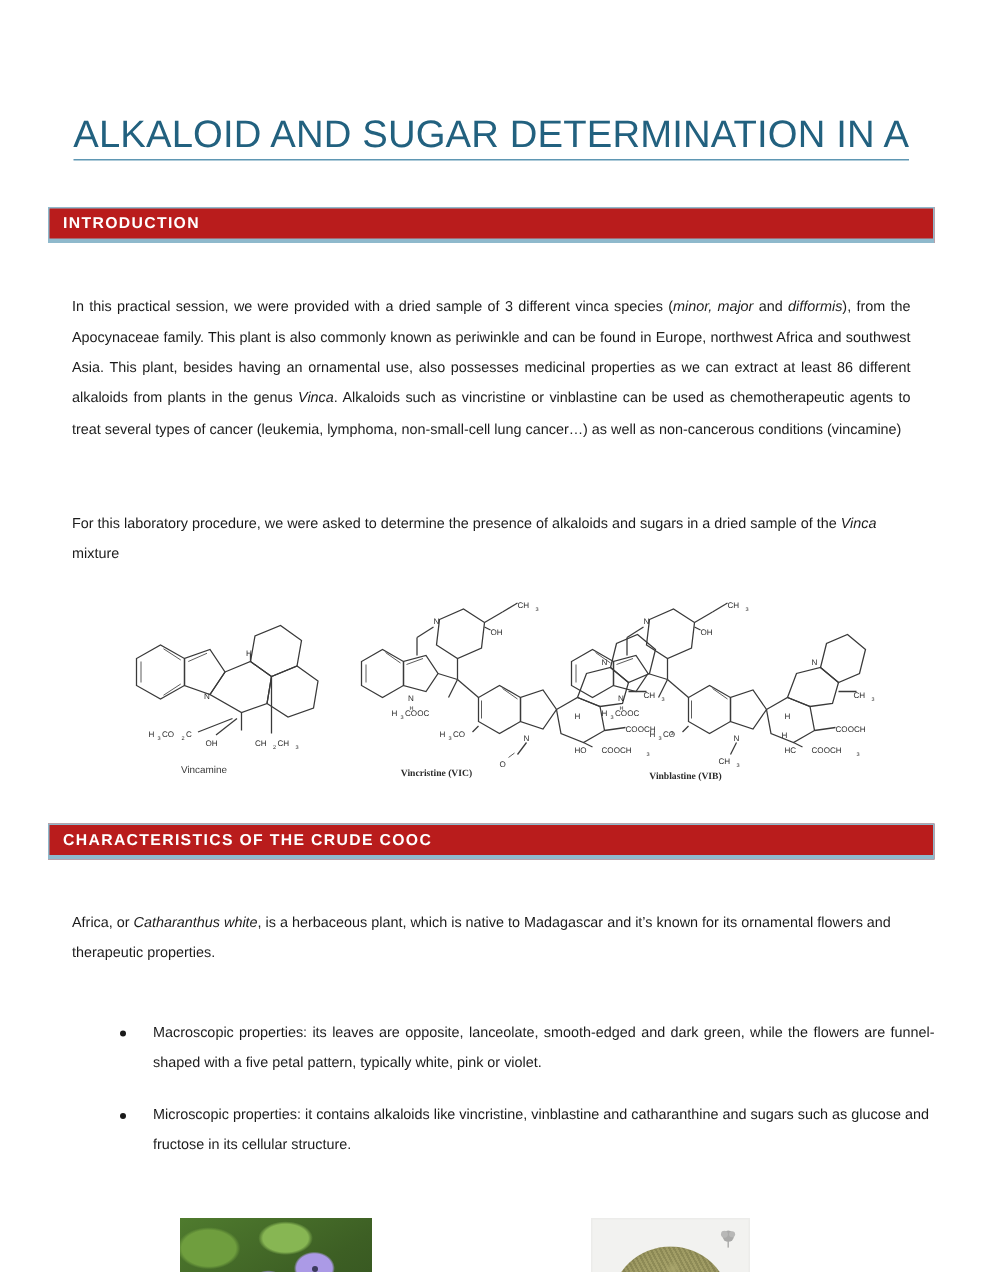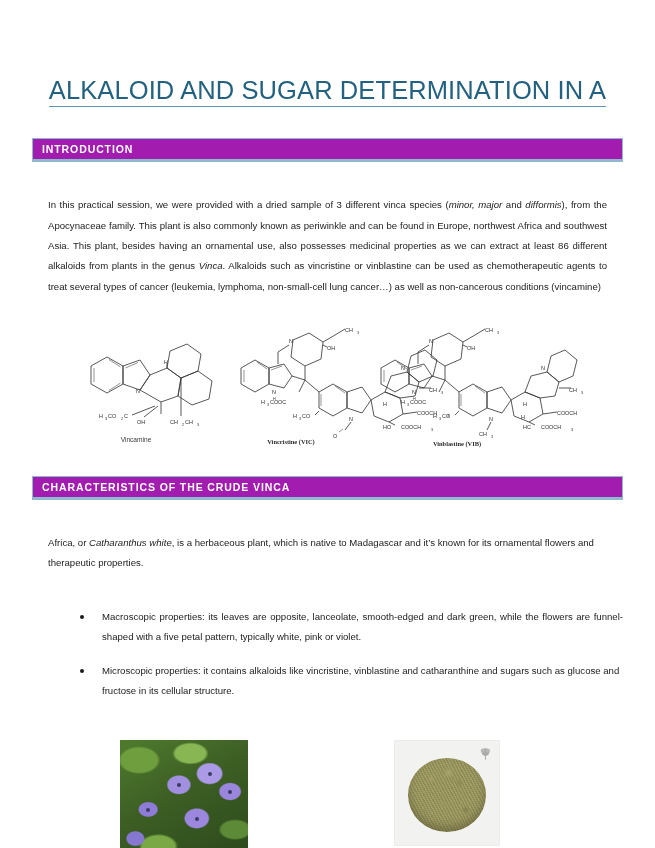--- a/index.html
+++ b/index.html
@@ -39,21 +39,21 @@
   .doc-title .tline {
     display: inline;
     border-bottom: 1.6px solid #5f97b3;
     padding-bottom: 2px;
   }
 
   
   .section-bar {
     margin: 0;
     height: 24px;
-    background: #a21caf;
+    background: #b91c1c;
     border: 1px solid #8fb9cc;
     border-bottom-width: 3px;
     display: flex;
     align-items: center;
     padding-left: 9px;
   }
   .section-bar .bar-label {
     color: #ffffff;
     font-size: 10.5px;
     font-weight: bold;
@@ -201,20 +201,21 @@
     <div class="section-bar">
       <span class="bar-label">INTRODUCTION</span>
     </div>
 
     <div class="gap-md"></div>
 
     <p class="body"><span>In this practical session, we were provided with a dried sample of 3 different vinca species (</span><em>minor, major</em><span> and </span><em>difformis</em><span>), from the Apocynaceae family. This plant is also commonly known as periwinkle and can be found in Europe, northwest Africa and southwest Asia. This plant, besides having an ornamental use, also possesses medicinal properties as we can extract at least 86 different alkaloids from plants in the genus </span><em>Vinca</em><span>. Alkaloids such as vincristine or vinblastine can be used as chemotherapeutic agents to treat several types of cancer (leukemia, lymphoma, non-small-cell lung cancer…) as well as non-cancerous conditions (vincamine)</span></p>
 
     <div class="gap-sm"></div>
 
+    <p class="body nojust"><span>For this laboratory procedure, we were asked to determine the presence of alkaloids and sugars in a dried sample of the </span><em>Vinca</em><span> mixture</span></p>
 
     <div class="chem-figure">
       <svg class="chem-svg" width="510" height="130" viewBox="0 0 510 130" xmlns="http://www.w3.org/2000/svg">
 
         <g transform="translate(8,14)">
 
           <polygon class="bond" points="10,28 10,46 26,55 42,46 42,28 26,19"></polygon>
           <line class="bond-thin" x1="13" y1="30" x2="13" y2="44"></line>
           <line class="bond-thin" x1="28" y1="21.5" x2="39.5" y2="29"></line>
           <line class="bond-thin" x1="39.5" y1="45" x2="28" y2="52.5"></line>
@@ -380,21 +381,21 @@
 
       </svg>
     </div>
   </div>
 
   <div style="height:22px"></div>
 
   <div class="content">
 
     <div class="section-bar">
-      <span class="bar-label">CHARACTERISTICS OF THE CRUDE VINCA</span>
+      <span class="bar-label">CHARACTERISTICS OF THE CRUDE COOC</span>
     </div>
 
     <div class="gap-md"></div>
 
     <p class="body nojust"><span>Africa, or </span><em>Catharanthus white</em><span>, is a herbaceous plant, which is native to Madagascar and it’s known for its ornamental flowers and therapeutic properties.</span></p>
 
     <div class="gap-md"></div>
 
     <ul class="bullets">
       <li><span>Macroscopic properties: its leaves are opposite, lanceolate, smooth-edged and dark green, while the flowers are funnel-shaped with a five petal pattern, typically white, pink or violet.</span></li>

